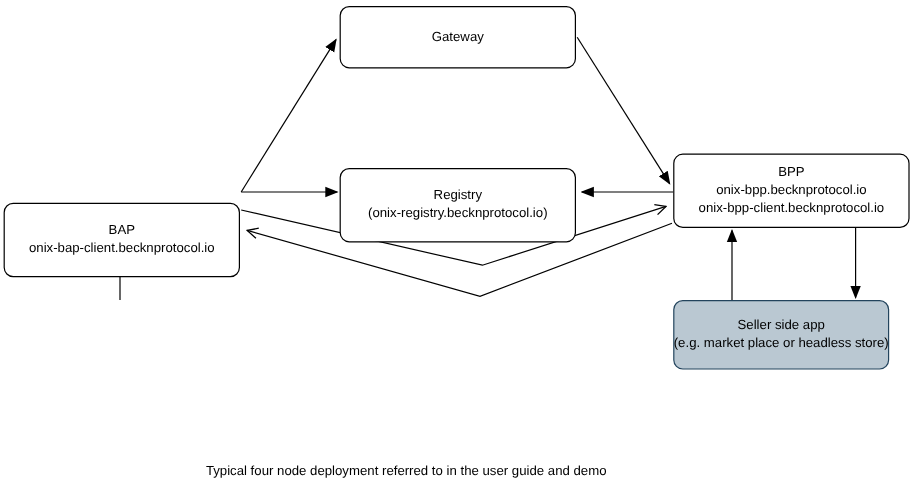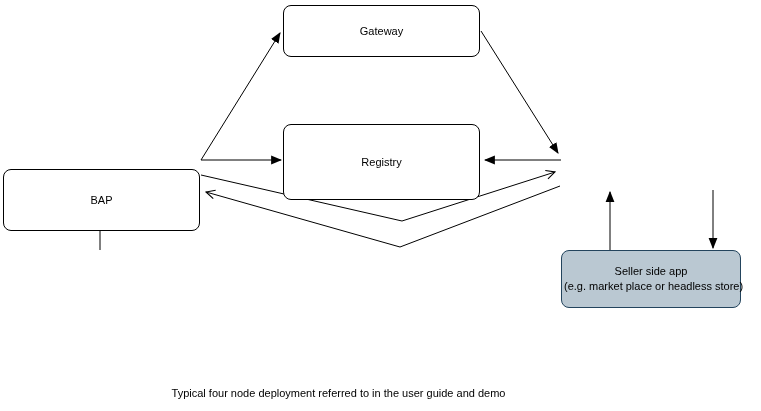--- a/index.html
+++ b/index.html
@@ -19,20 +19,21 @@
     width: 761px; height: 411px;
   }
   .node {
     position: absolute;
     box-sizing: border-box;
     background: var(--node-fill, #ffffff);
     border: 1px solid var(--node-border, #000000);
     border-radius: 8px;
     display: flex;
     flex-direction: column;
+    align-items: center;
     justify-content: center;
     text-align: center;
     line-height: 15px;
     padding: 1px 2px;
   }
   .node span { white-space: nowrap; }
   .node.app {
     background: var(--app-fill, #bac8d2);
     border-color: var(--app-border, #23445d);
   }
@@ -78,26 +79,33 @@
 
     <line x1="713" y1="190" x2="713" y2="248" stroke="#000000" stroke-width="1" marker-end="url(#arrow-solid)"></line>
   </svg>
 
   <div class="node" style="left:283px; top:5px; width:197px; height:52px;">
     <span>Gateway</span>
   </div>
 
   <div class="node" style="left:3px; top:128px; width:197px; height:62px;margin-top:41px;">
     <span>BAP</span>
+    <span>onix-bap-client.becknprotocol.io</span>
   </div>
 
-  <div class="node" style="left:283px; top:124px; width:197px; height:76px;">
+  <div class="node" style="left:283px; top:140px; width:197px; height:62px;">
     <span>Registry</span>
+    <span>(onix-registry.becknprotocol.io)</span>
   </div>
 
+  <div class="node" style="left:561px; top:128px; width:197px; height:62px;">
+    <span>BPP</span>
+    <span>onix-bpp.becknprotocol.io</span>
+    <span>onix-bpp-client.becknprotocol.io</span>
+  </div>
 
 
   <div class="node app" style="left:561px; top:250px; width:180px; height:58px;">
     <span>Seller side app</span>
     <span>(e.g. market place or headless store)</span>
   </div>
 
   <div class="caption">Typical four node deployment referred to in the user guide and demo</div>
 
 </div>

